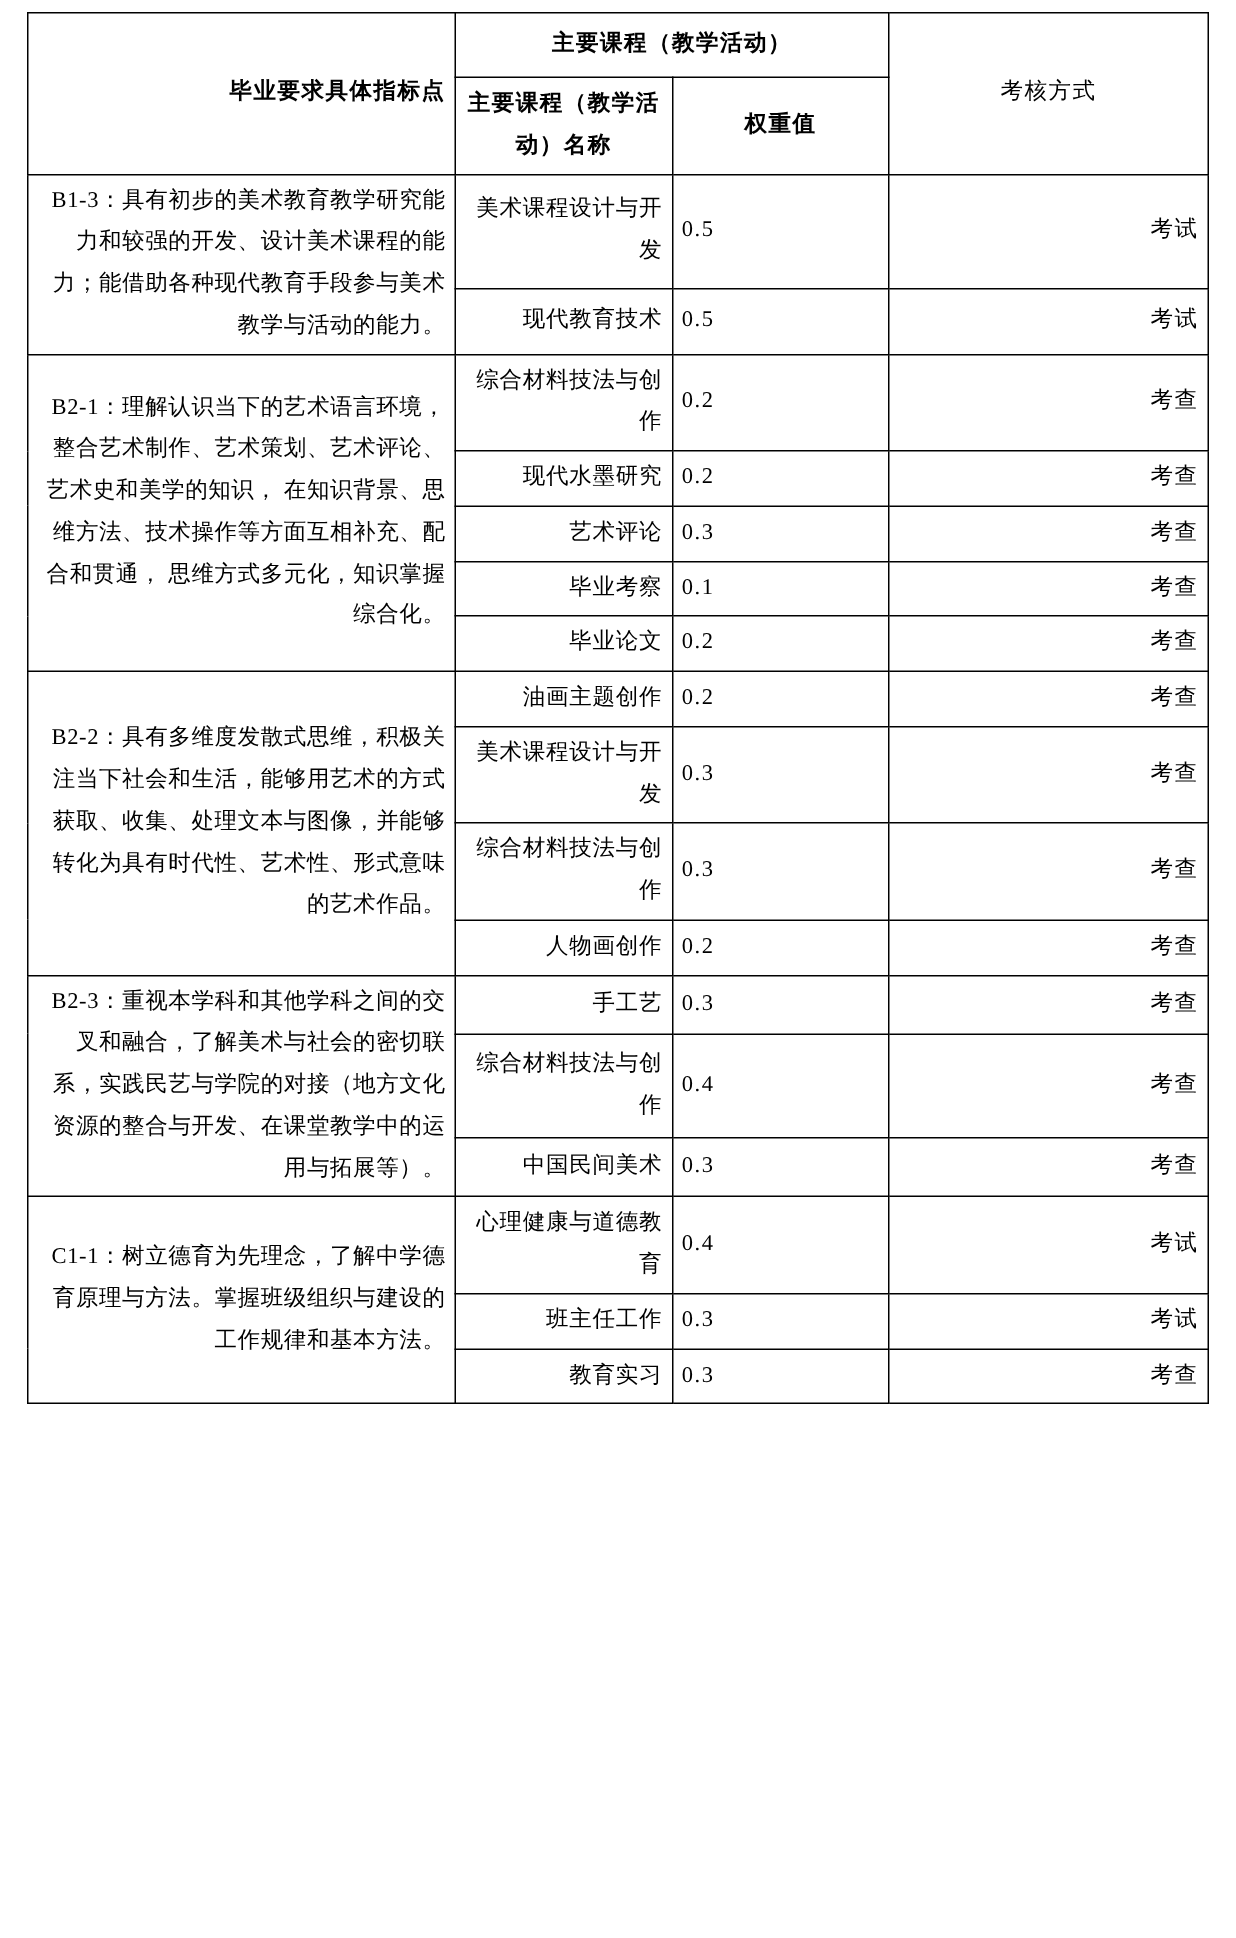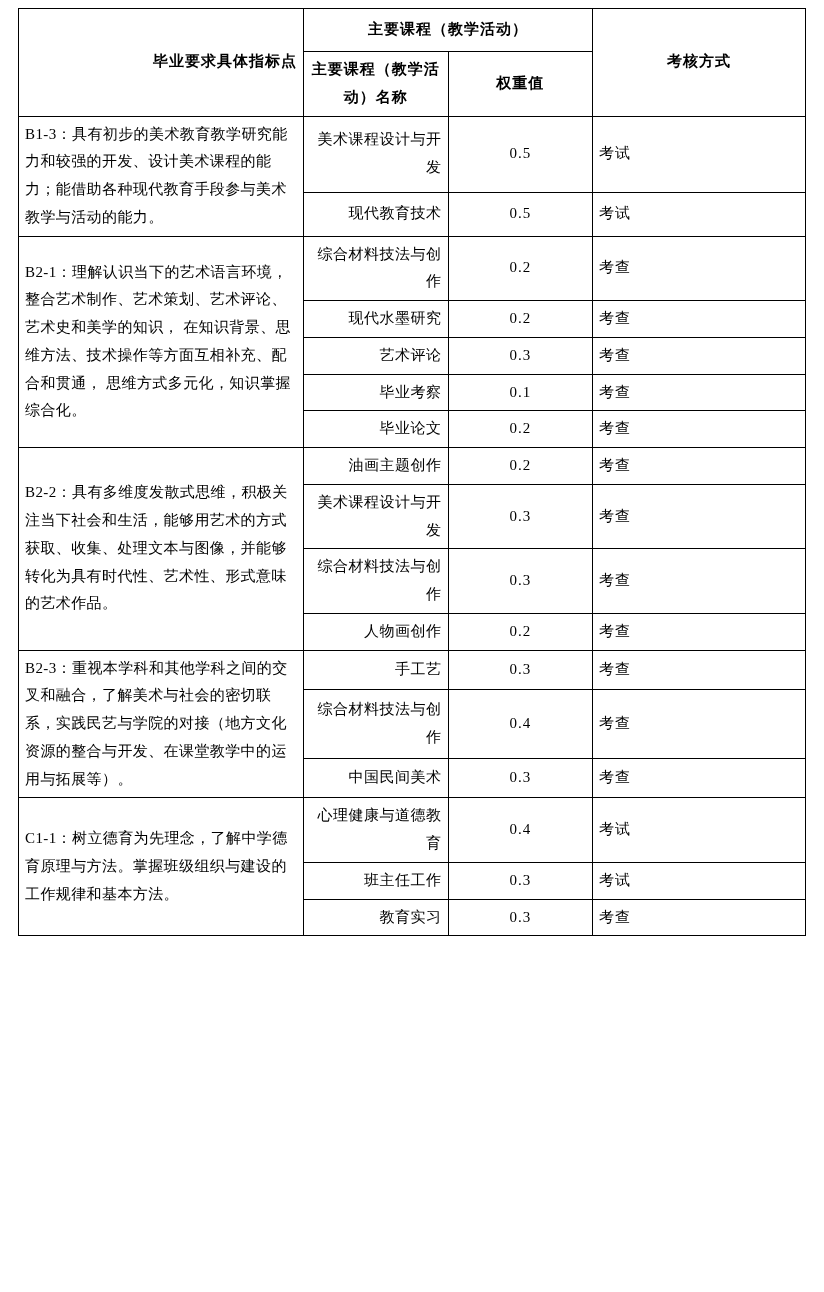--- a/index.html
+++ b/index.html
@@ -54,42 +54,42 @@
   }
   th.head-weight {
     width: 88px;
     text-align: center;
     font-weight: bold;
     letter-spacing: 1px;
   }
   th.head-assess {
     width: 200px;
     text-align: center;
-    font-weight: bold;
+    font-weight: normal;
     letter-spacing: 1px;
     margin-left: 45px;
   }
   td.indicator {
-    text-align: left;
+    text-align: right;
     letter-spacing: 0.4px;
     line-height: 2.25;
     font-size: 15px;
     padding: 6px 8px 6px 8px;
   }
   td.course-name {
     text-align: right;
     letter-spacing: 0.5px;
   }
   td.weight {
-    text-align: center;
+    text-align: left;
     font-family: "Liberation Serif", "DejaVu Serif", serif;
     letter-spacing: 1px;
   }
   td.assess {
-    text-align: left;
+    text-align: right;
     letter-spacing: 1px;
   }
   .grp-sep {
     border-top: 1px solid #000 !important;
   }
 </style>
 </head>
 <body>
 
 <div class="page">

